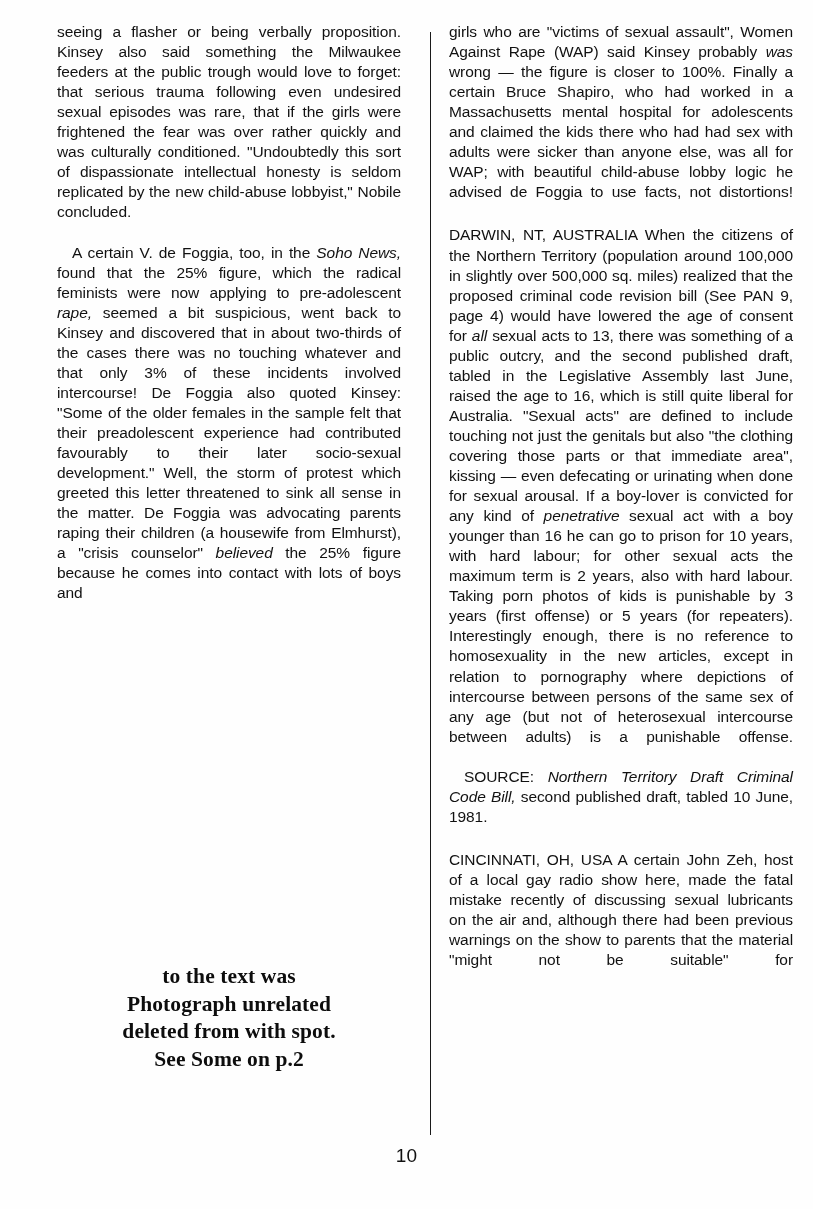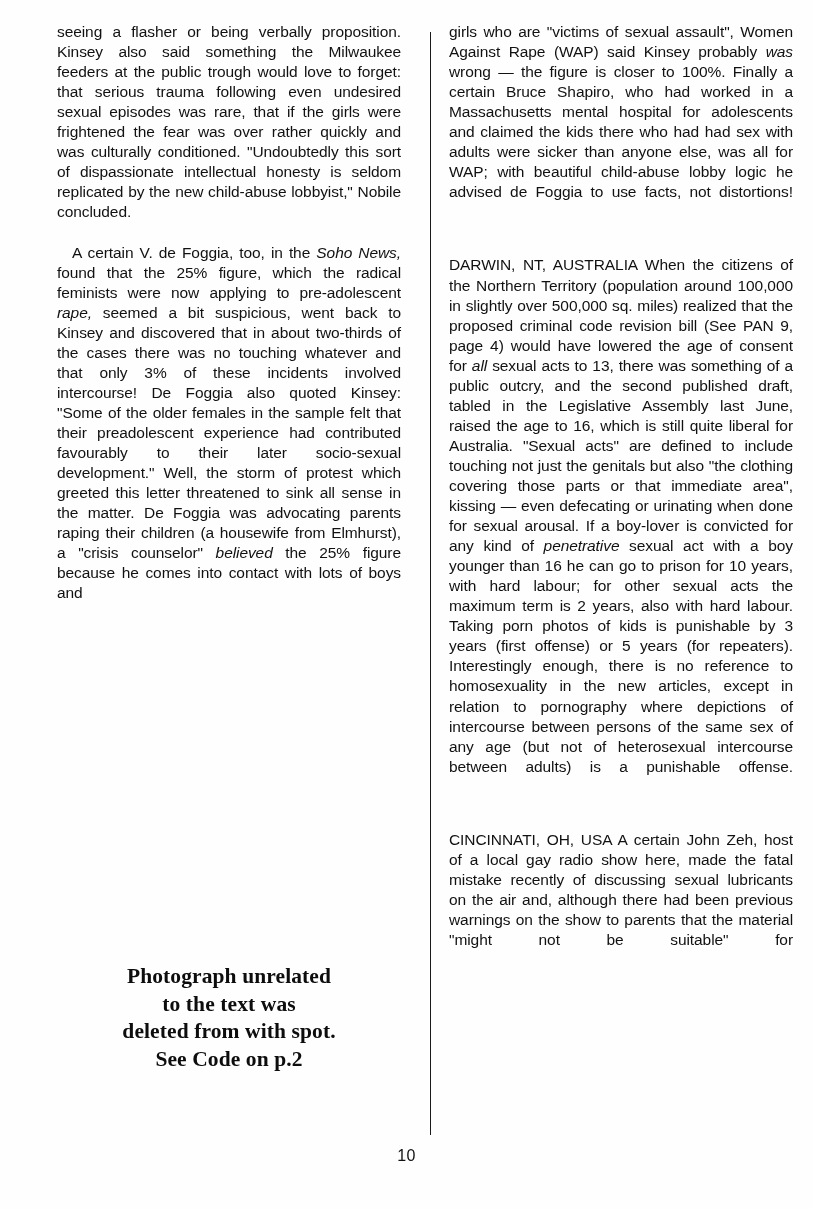--- a/index.html
+++ b/index.html
@@ -36,21 +36,21 @@
 
   #col-left  { left: 57px; }
   #col-right { left: 449px; }
 
   .col p {
     margin: 0;
   }
 
   
   .col p.section {
-    margin-top: 33px;
+    margin-top: 3px;
   }
 
   
   .col p.indent {
     text-indent: 15px;
   }
 
   
   .col p::after {
     content: "";
@@ -86,46 +86,47 @@
     letter-spacing: 0.1px;
   }
 
   
   #page-number {
     position: absolute;
     left: 0;
     top: 1145px;
     width: 813px;
     text-align: center;
-    font-size: 16px;
+    font-size: 19px;
     line-height: 22px;
     color: #111111;
     letter-spacing: 0.3px;
   }
 </style>
 </head>
 <body>
 
 <div id="page">
 
   <div id="column-rule"></div>
 
   <div id="col-left" class="col">
       <p><span>seeing a flasher or being verbally proposition. Kinsey also said something the Milwaukee feeders at the public trough would love to forget: that serious trauma following even undesired sexual episodes was rare, that if the girls were frightened the fear was over rather quickly and was culturally conditioned. "Undoubtedly this sort of dispassionate intellectual honesty is seldom replicated by the new child-abuse lobbyist," Nobile concluded.</span></p>
       <p class="indent"><span>A certain V. de Foggia, too, in the </span><i>Soho News,</i><span> found that the 25% figure, which the radical feminists were now applying to pre-adolescent </span><i>rape,</i><span> seemed a bit suspicious, went back to Kinsey and discovered that in about two-thirds of the cases there was no touching whatever and that only 3% of these incidents involved intercourse! De Foggia also quoted Kinsey: "Some of the older females in the sample felt that their preadolescent experience had contributed favourably to their later socio-sexual development." Well, the storm of protest which greeted this letter threatened to sink all sense in the matter. De Foggia was advocating parents raping their children (a housewife from Elmhurst), a "crisis counselor" </span><i>believed</i><span> the 25% figure because he comes into contact with lots of boys and</span></p>
     </div>
 
   <div id="col-right" class="col">
       <p><span>girls who are "victims of sexual assault", Women Against Rape (WAP) said Kinsey probably </span><i>was</i><span> wrong — the figure is closer to 100%. Finally a certain Bruce Shapiro, who had worked in a Massachusetts mental hospital for adolescents and claimed the kids there who had had sex with adults were sicker than anyone else, was all for WAP; with beautiful child-abuse lobby logic he advised de Foggia to use facts, not distortions!</span></p>
       <p class="section"><span>DARWIN, NT, AUSTRALIA When the citizens of the Northern Territory (population around 100,000 in slightly over 500,000 sq. miles) realized that the proposed criminal code revision bill (See PAN 9, page 4) would have lowered the age of consent for </span><i>all</i><span> sexual acts to 13, there was something of a public outcry, and the second published draft, tabled in the Legislative Assembly last June, raised the age to 16, which is still quite liberal for Australia. "Sexual acts" are defined to include touching not just the genitals but also "the clothing covering those parts or that immediate area", kissing — even defecating or urinating when done for sexual arousal. If a boy-lover is convicted for any kind of </span><i>penetrative</i><span> sexual act with a boy younger than 16 he can go to prison for 10 years, with hard labour; for other sexual acts the maximum term is 2 years, also with hard labour. Taking porn photos of kids is punishable by 3 years (first offense) or 5 years (for repeaters). Interestingly enough, there is no reference to homosexuality in the new articles, except in relation to pornography where depictions of intercourse between persons of the same sex of any age (but not of heterosexual intercourse between adults) is a punishable offense.</span></p>
+      <p class="indent"><span>SOURCE: </span><i>Northern Territory Draft Criminal Code Bill,</i><span> second published draft, tabled 10 June, 1981.</span></p>
       <p class="section"><span>CINCINNATI, OH, USA A certain John Zeh, host of a local gay radio show here, made the fatal mistake recently of discussing sexual lubricants on the air and, although there had been previous warnings on the show to parents that the material "might not be suitable" for</span></p>
     </div>
 
   <div id="photo-note">
+      <div>to the text was</div>
       <div>Photograph unrelated</div>
-      <div>to the text was</div>
       <div>deleted from with spot.</div>
-      <div>See Code on p.2</div>
+      <div>See Some on p.2</div>
     </div>
 
   <div id="page-number">10</div>
 
 </div>
 
 </body></html>

